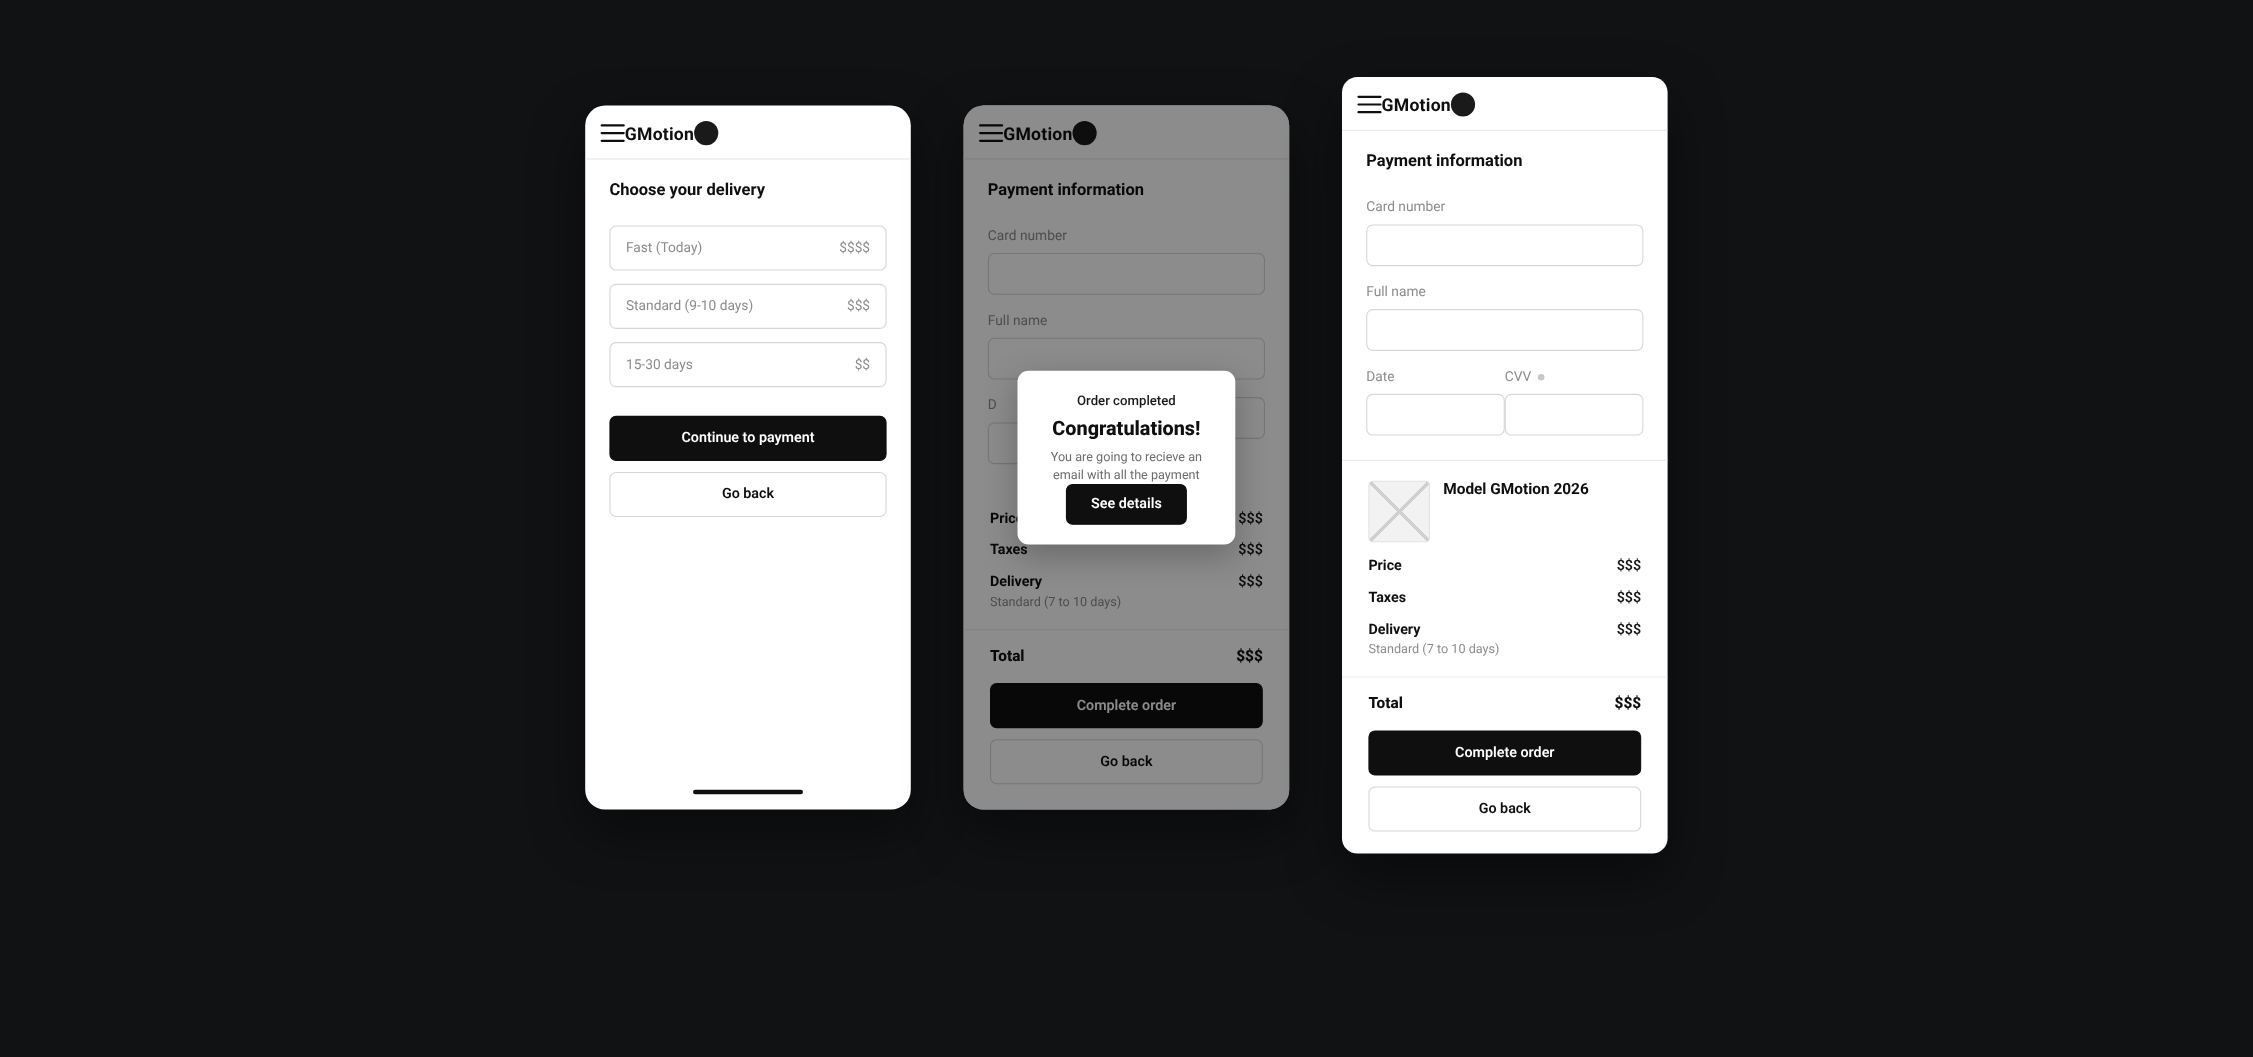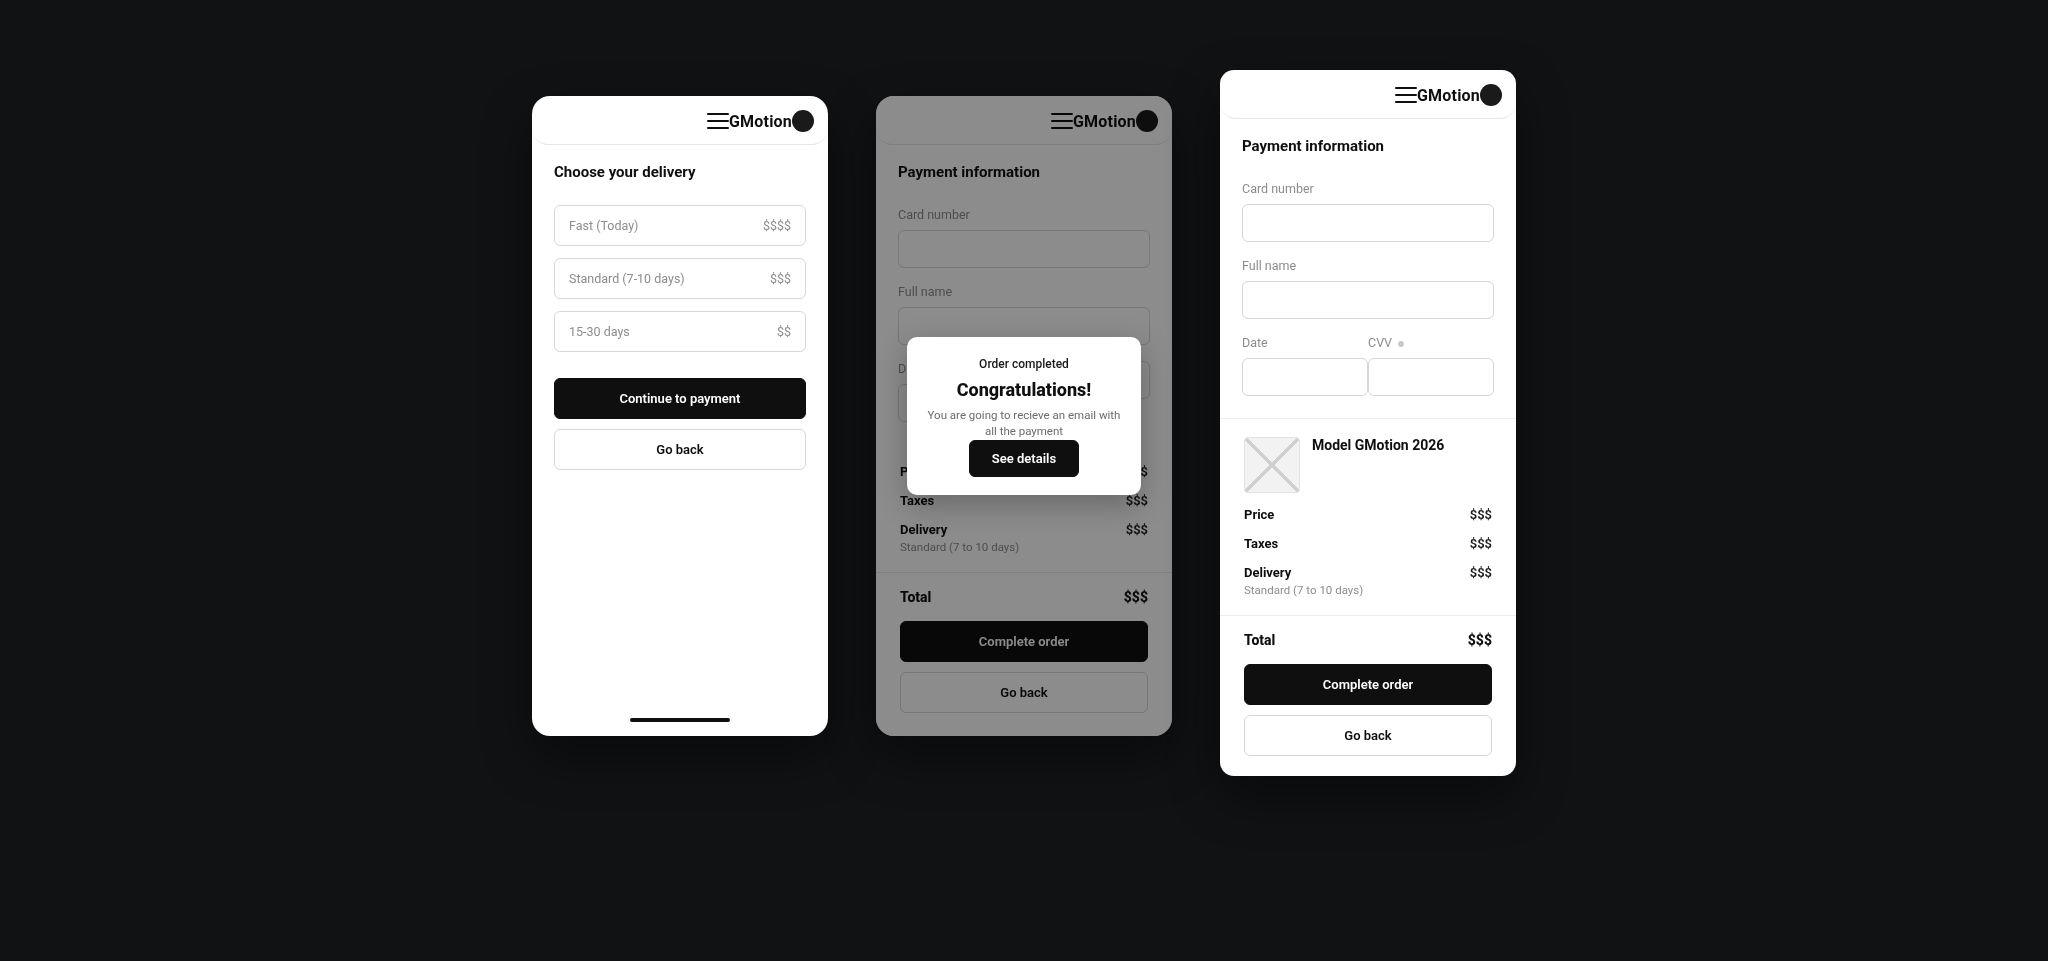--- a/index.html
+++ b/index.html
@@ -21,24 +21,23 @@
     border-radius: 18px;
     box-shadow: 0 20px 50px rgba(0,0,0,.45);
     position: relative;
     overflow: hidden;
     color: #0f0f0f;
   }
   
   .hdr {
     display: flex;
     align-items: center;
-    justify-content: flex-end;
+    justify-content: flex-start;
     padding: 14px 14px 12px;
     border-bottom: 1px solid #e8e8e8;
-    border-radius: 16px;
   }
   .hamburger { width: 22px; height: 16px; display:flex; flex-direction:column; justify-content:space-between; cursor:pointer; }
   .hamburger span { display:block; height:2.2px; background:#0f0f0f; border-radius:2px; }
   .brand { font-weight:700; font-size:16px; letter-spacing:.2px; }
   .avatar { width:22px; height:22px; border-radius:50%; background:#1a1a1a; }
   
   .sect { padding: 18px 22px 6px; }
   .sect h2 { font-size:15px; font-weight:700; }
   
   .opts { padding: 6px 22px 0; }
@@ -75,21 +74,21 @@
   .line .v { font-weight:600; color:#1a1a1a; }
   .subnote { font-size:11.5px; color:#8c8c8c; margin-top:3px; }
   .total-row { display:flex; justify-content:space-between; align-items:center; padding:16px 24px 10px; font-size:14px; font-weight:800; border-top:1px solid #ececec; margin-top:18px; }
   .cta { padding: 6px 24px 20px; }
   
   .phone.frame-a { height:640px; margin-top:26px; }
   .phone.frame-b { height:640px; margin-top:26px; }
   .phone.frame-c { height:auto; margin-top:0; border-radius:14px; }
   
   .scrim { position:absolute; inset:0; background:rgba(0,0,0,.45); display:flex; align-items:center; justify-content:center; }
-  .modal { width:234px; background:#fff; border-radius:10px; padding:20px 16px 18px; text-align:center; box-shadow:0 10px 30px rgba(0,0,0,.25); }
+  .modal { width:198px; background:#fff; border-radius:10px; padding:20px 16px 18px; text-align:center; box-shadow:0 10px 30px rgba(0,0,0,.25); }
   .modal .eyebrow { font-size:12px; color:#1a1a1a; font-weight:500; }
   .modal h3 { font-size:18px; font-weight:800; margin-top:8px; }
   .modal p { font-size:11.5px; color:#6c6c6c; margin-top:8px; line-height:1.35; }
   .modal .btn { width:auto; padding:10px 22px; display:inline-block; }
   
   .dimmed { filter:none; }
 </style>
 </head>
 <body>
 
@@ -105,21 +104,21 @@
   </div>
   <div class="sect">
       <h2>Choose your delivery</h2>
     </div>
   <div class="opts">
     <div class="opt">
       <span>Fast (Today)</span>
       <span class="price">$$$$</span>
     </div>
     <div class="opt">
-      <span>Standard (7-10 days)</span>
+      <span>Standard (9-10 days)</span>
       <span class="price">$$$</span>
     </div>
     <div class="opt">
       <span>15-30 days</span>
       <span class="price">$$</span>
     </div>
   </div>
   <div class="actions">
     <div class="btn primary">Continue to payment</div>
     <div class="btn secondary">Go back</div>

